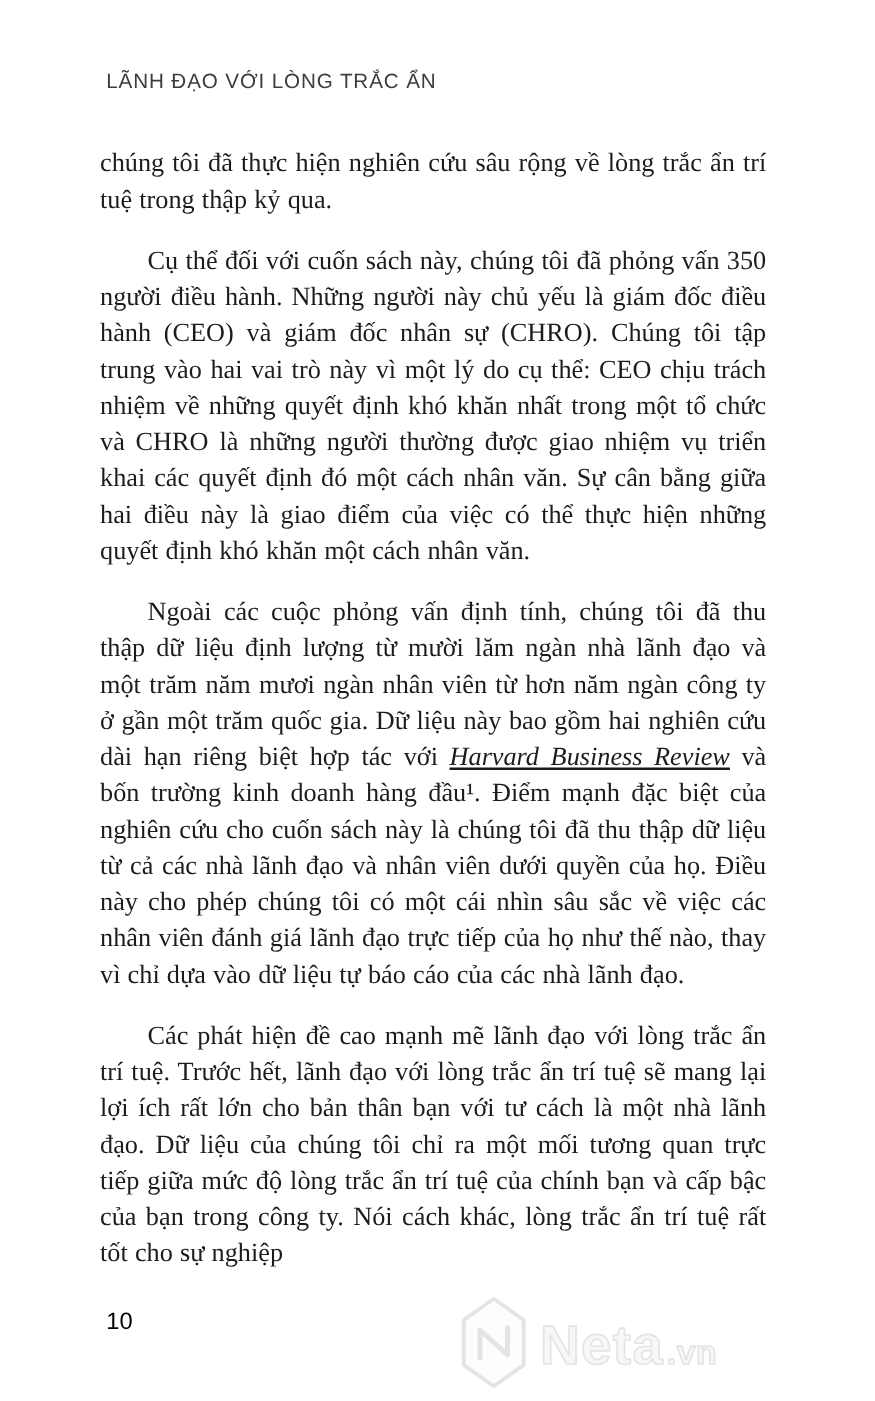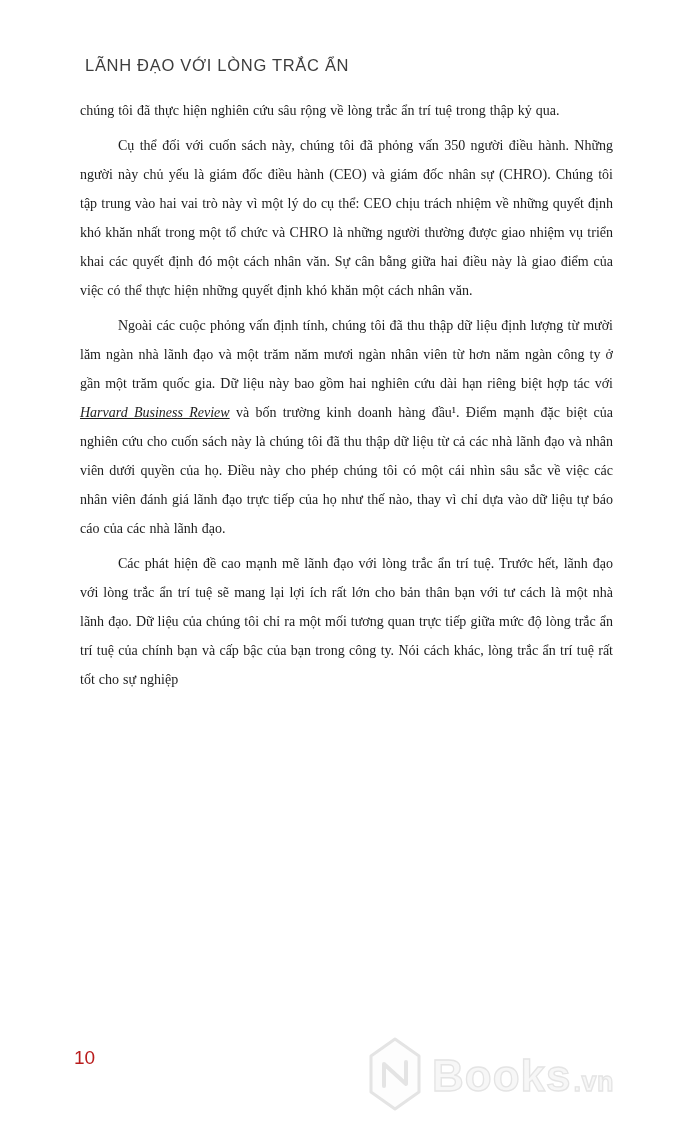--- a/index.html
+++ b/index.html
@@ -25,36 +25,37 @@
     white-space: nowrap;
   }
   .body-text {
     position: absolute;
     left: 80px;
     top: 96px;
     width: 533px;
     color: #1c1c1c;
   }
   .para {
-    font-size: 14px;
+    font-size: 21px;
     line-height: 29px;
     text-align: justify;
     text-indent: 38px;
     margin-bottom: 6px;
     word-spacing: 0.5px;
+    margin-top: 20px;
   }
   .para.no-indent { text-indent: 0; }
   .para em { font-style: italic; text-decoration: underline; }
   .footer-pagenum {
     position: absolute;
-    left: 74px;
+    left: 85px;
     top: 1047px;
     font-family: "Liberation Sans", "DejaVu Sans", sans-serif;
     font-size: 19px;
-    color: #b91c1c;
+    color: #000000;
   }
   .watermark {
     position: absolute;
     left: 368px;
     top: 1036px;
     display: flex;
     align-items: center;
     gap: 10px;
     pointer-events: none;
   }
@@ -97,18 +98,18 @@
   <div class="footer-pagenum">10</div>
 
   <div class="watermark">
     <span class="wm-logo">
       <svg width="54" height="76" viewBox="0 0 54 76" xmlns="http://www.w3.org/2000/svg">
         <polygon points="27,3 51,20 51,56 27,73 3,56 3,20" fill="#fdfdfd" stroke="#e4e4e4" stroke-width="3" stroke-linejoin="round"></polygon>
         <path d="M16,50 L16,28 L38,48 L38,26" fill="none" stroke="#e4e4e4" stroke-width="4" stroke-linecap="round" stroke-linejoin="round"></path>
       </svg>
     </span>
     <span class="wm-text">
-      <span>Books</span>
+      <span>Neta</span>
         <span class="tld">.vn</span>
     </span>
   </div>
 
 </div>
 
 </body></html>

